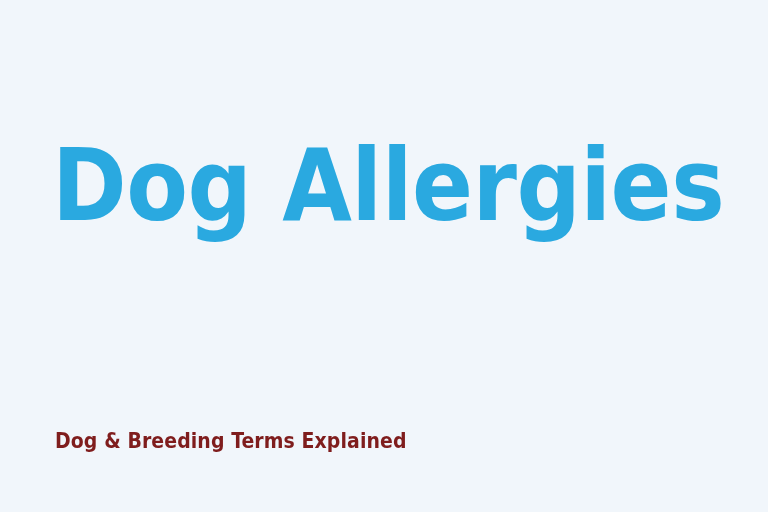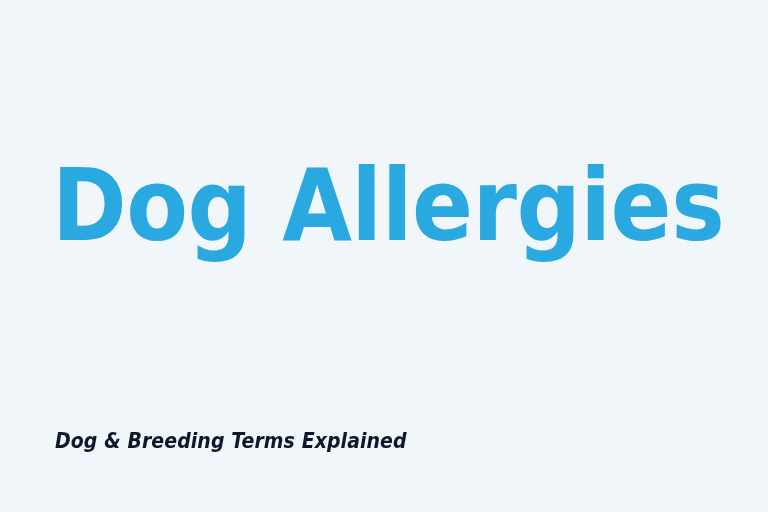--- a/index.html
+++ b/index.html
@@ -18,21 +18,21 @@
     width: 768px;
     height: 512px;
     background: #f1f6fb;
     box-sizing: border-box;
     overflow: hidden;
   }
 
   .title {
     position: absolute;
     left: 52px;
-    top: 156px;
+    top: 136px;
     margin: 0;
     font-family: "DejaVu Sans", sans-serif;
     font-weight: bold;
     font-stretch: condensed;
     font-size: 100px;
     line-height: 1.0;
     letter-spacing: -0.5px;
     color: #2aa9e0;
     white-space: nowrap;
     -webkit-font-smoothing: antialiased;
@@ -42,23 +42,22 @@
     position: absolute;
     left: 55px;
     top: 429px;
     margin: 0;
     font-family: "DejaVu Sans", sans-serif;
     font-weight: bold;
     font-stretch: condensed;
     font-size: 21px;
     line-height: 1.2;
     letter-spacing: 0.1px;
-    color: #0f172a;
+    color: #7f1d1d;
     white-space: nowrap;
-    font-style: italic;
   }
 </style>
 </head>
 <body>
 
 <div class="slide">
 
   <h1 class="title">Dog Allergies</h1>
 
   <p class="subtitle">Dog &amp; Breeding Terms Explained</p>

